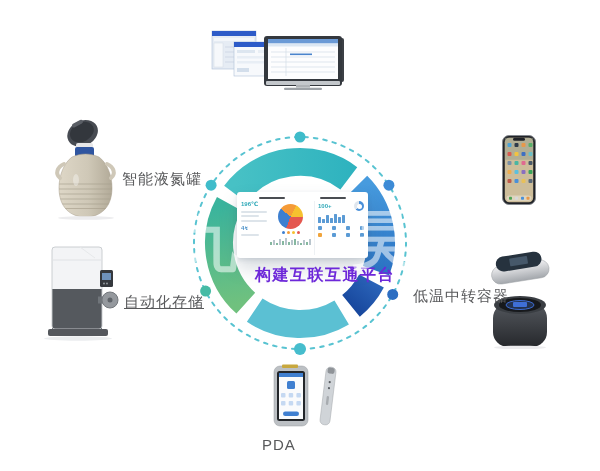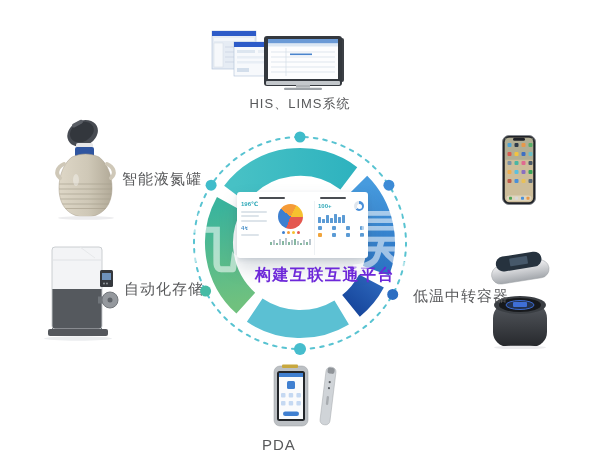--- a/index.html
+++ b/index.html
@@ -5,21 +5,21 @@
   html,body{margin:0;padding:0;background:#fff;}
   #stage{position:relative;width:600px;height:471px;background:#ffffff;overflow:hidden;
          font-family:"Liberation Sans","DejaVu Sans",sans-serif;}
   .abs{position:absolute;}
   
   .lbl{position:absolute;font-size:15px;color:#58595b;letter-spacing:1px;white-space:nowrap;}
   #lbl-his{left:220px;top:95px;width:160px;text-align:center;font-size:13px;}
   #lbl-multi{left:421px;top:169px;}
   #lbl-cryo{left:413px;top:287px;}
   #lbl-pda{left:262px;top:436px;width:86px;}
-  #lbl-storage{left:124px;top:280px;}
+  #lbl-storage{left:124px;top:293px;text-decoration:underline;}
   #lbl-tank{left:122px;top:170px;}
   #center-title{position:absolute;left:205px;top:265px;width:190px;text-align:right;
     font-size:16px;font-weight:700;color:#6d28d9;letter-spacing:1.5px;z-index:30;}
   
   .wm{position:absolute;font-size:60px;font-weight:700;color:rgba(255,255,255,0.55);
       filter:blur(0.6px);z-index:60;line-height:1;pointer-events:none;}
   #wm-left{left:178px;top:214px;}
   #wm-right{left:352px;top:210px;}
   
   #dash{position:absolute;left:237px;top:192px;width:131px;height:66px;background:#fff;
@@ -345,19 +345,18 @@
         <line x1="6" y1="71" x2="66" y2="71"></line>
       <line x1="6" y1="76" x2="66" y2="76"></line>
         <line x1="6" y1="81" x2="66" y2="81"></line>
       <line x1="6" y1="86" x2="66" y2="86"></line>
         <line x1="6" y1="90.5" x2="66" y2="90.5"></line>
     </g>
     <ellipse cx="26" cy="62" rx="3" ry="6" fill="#ffffff" opacity="0.35"></ellipse>
     <ellipse cx="36" cy="100" rx="28" ry="1.8" fill="#ececee"></ellipse>
   </svg>
 
-  <div class="lbl" id="lbl-his">HIS、LIMS系统</div>
   <div class="lbl" id="lbl-cryo">低温中转容器</div>
   <div class="lbl" id="lbl-pda">PDA</div>
   <div class="lbl" id="lbl-storage">自动化存储</div>
   <div class="lbl" id="lbl-tank">智能液氮罐</div>
 
 </div>
 
 </body></html>

